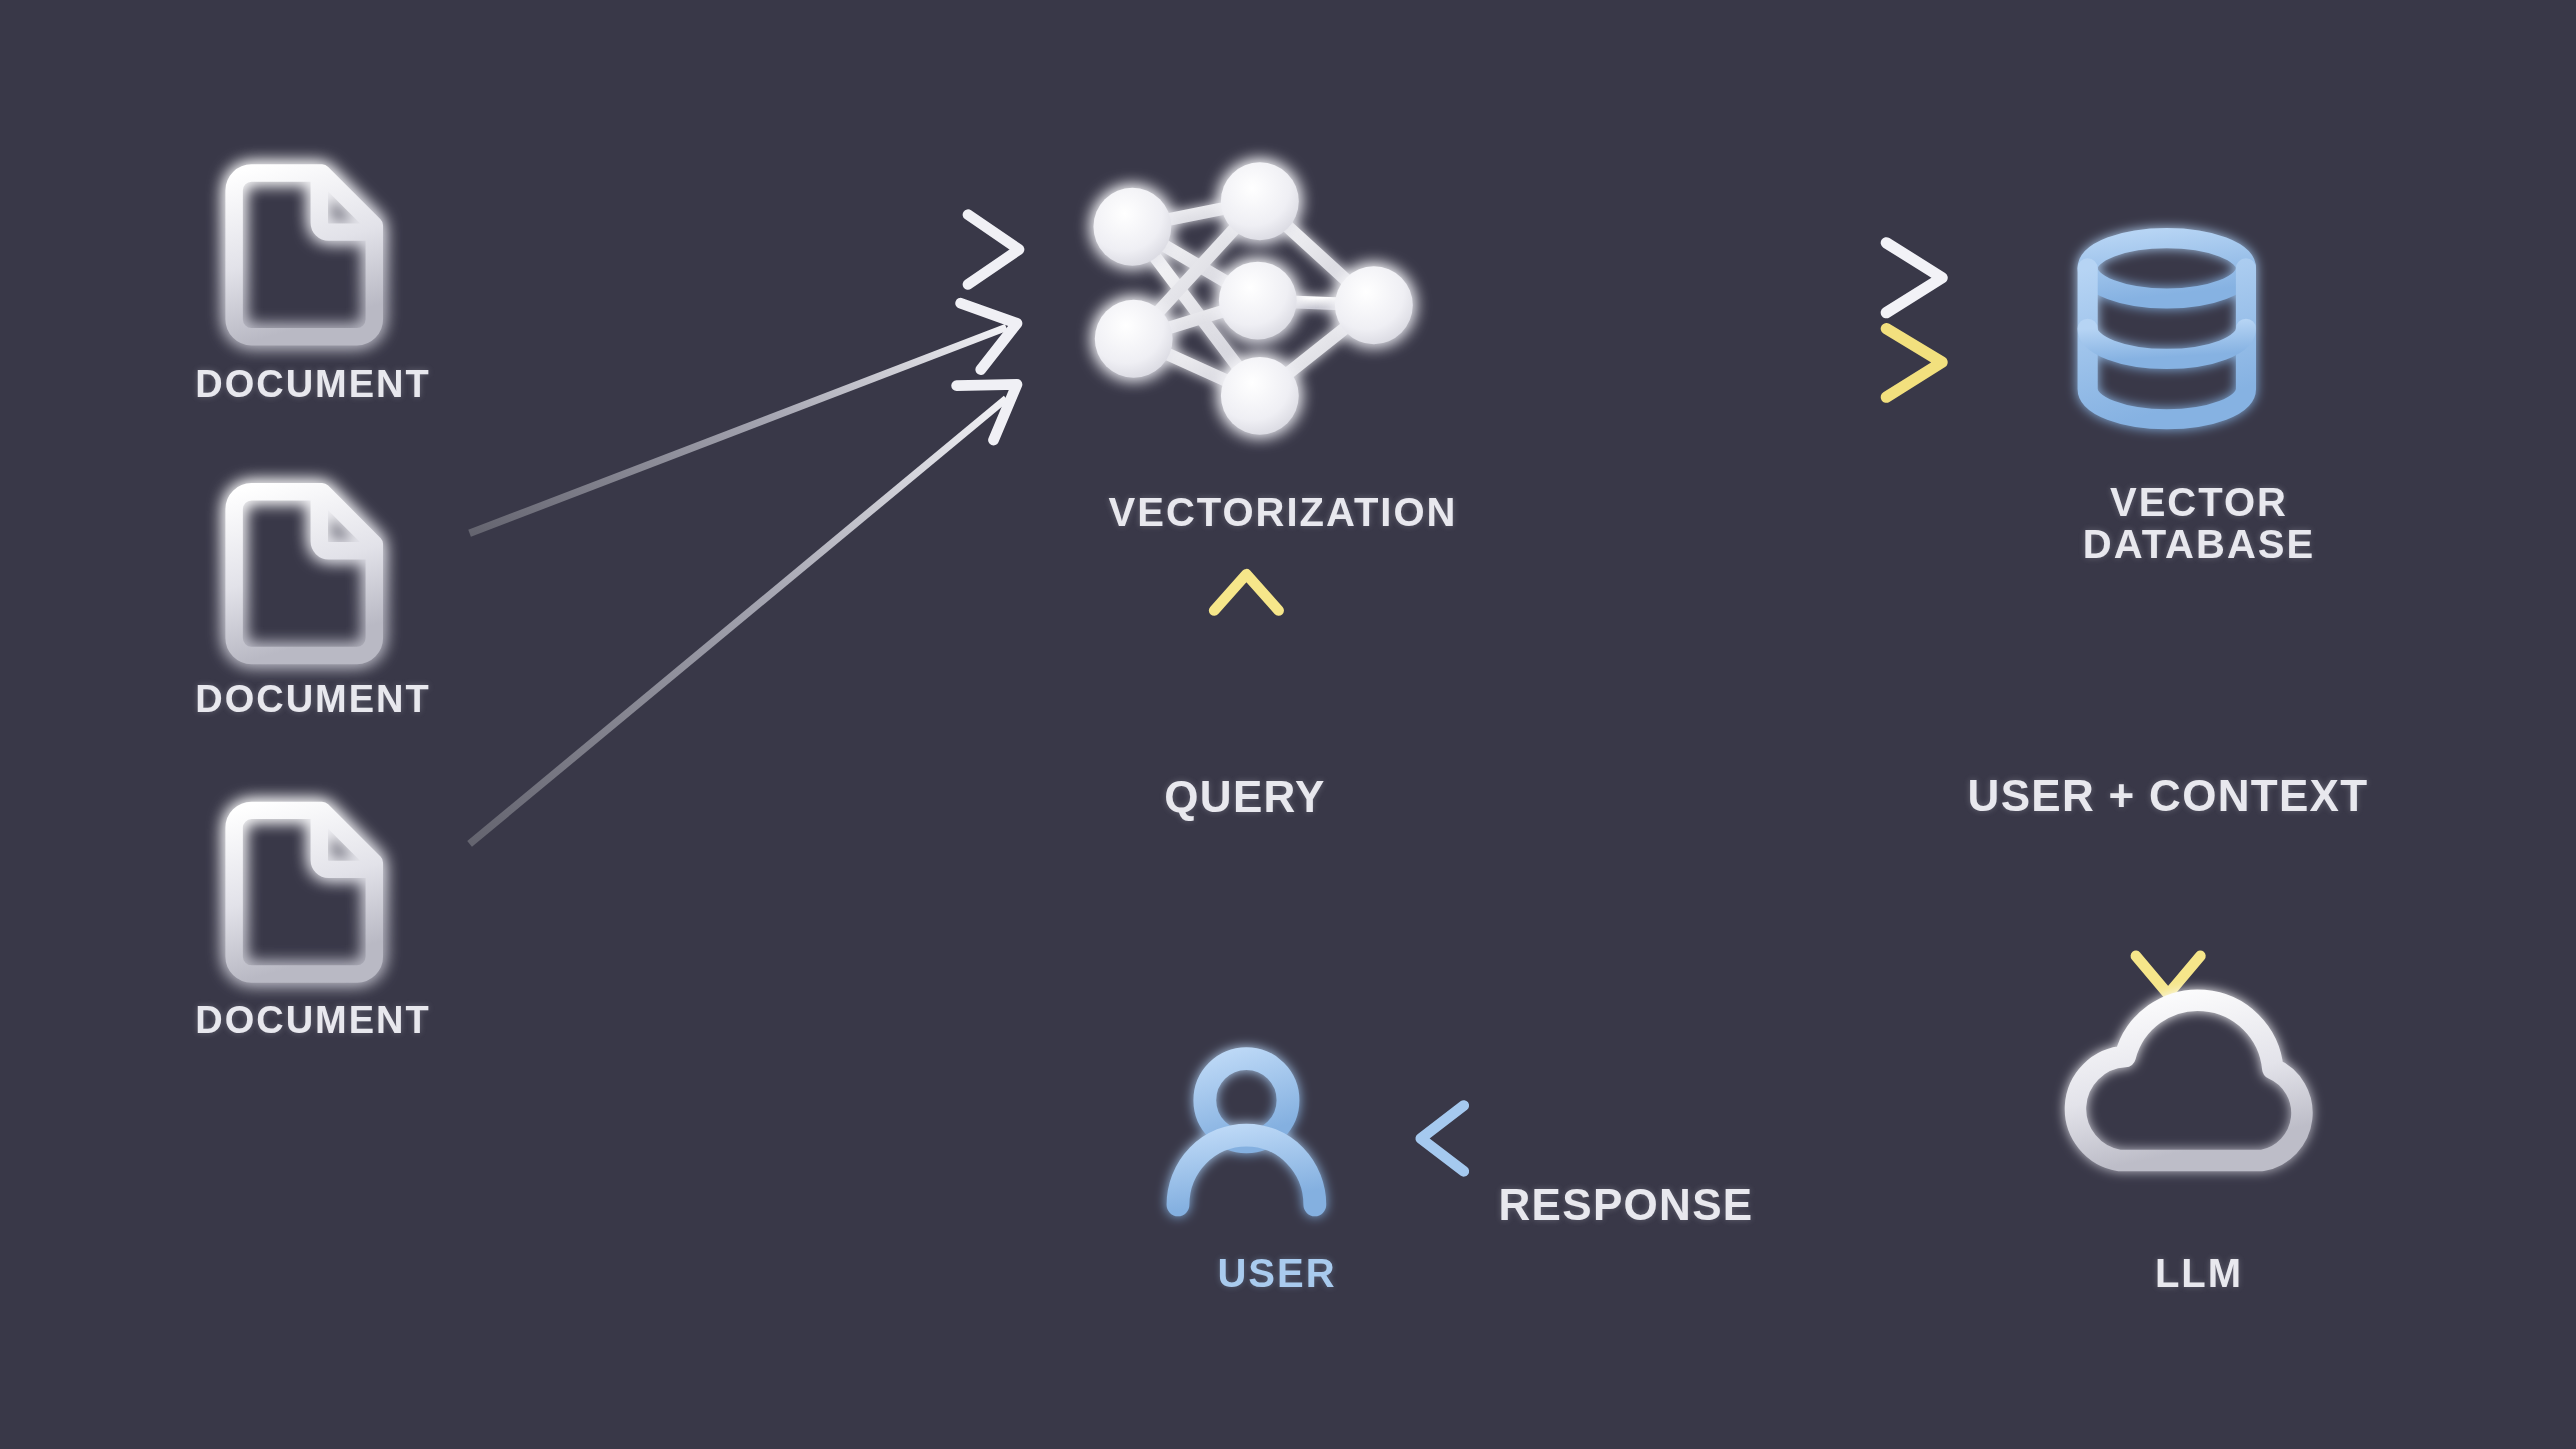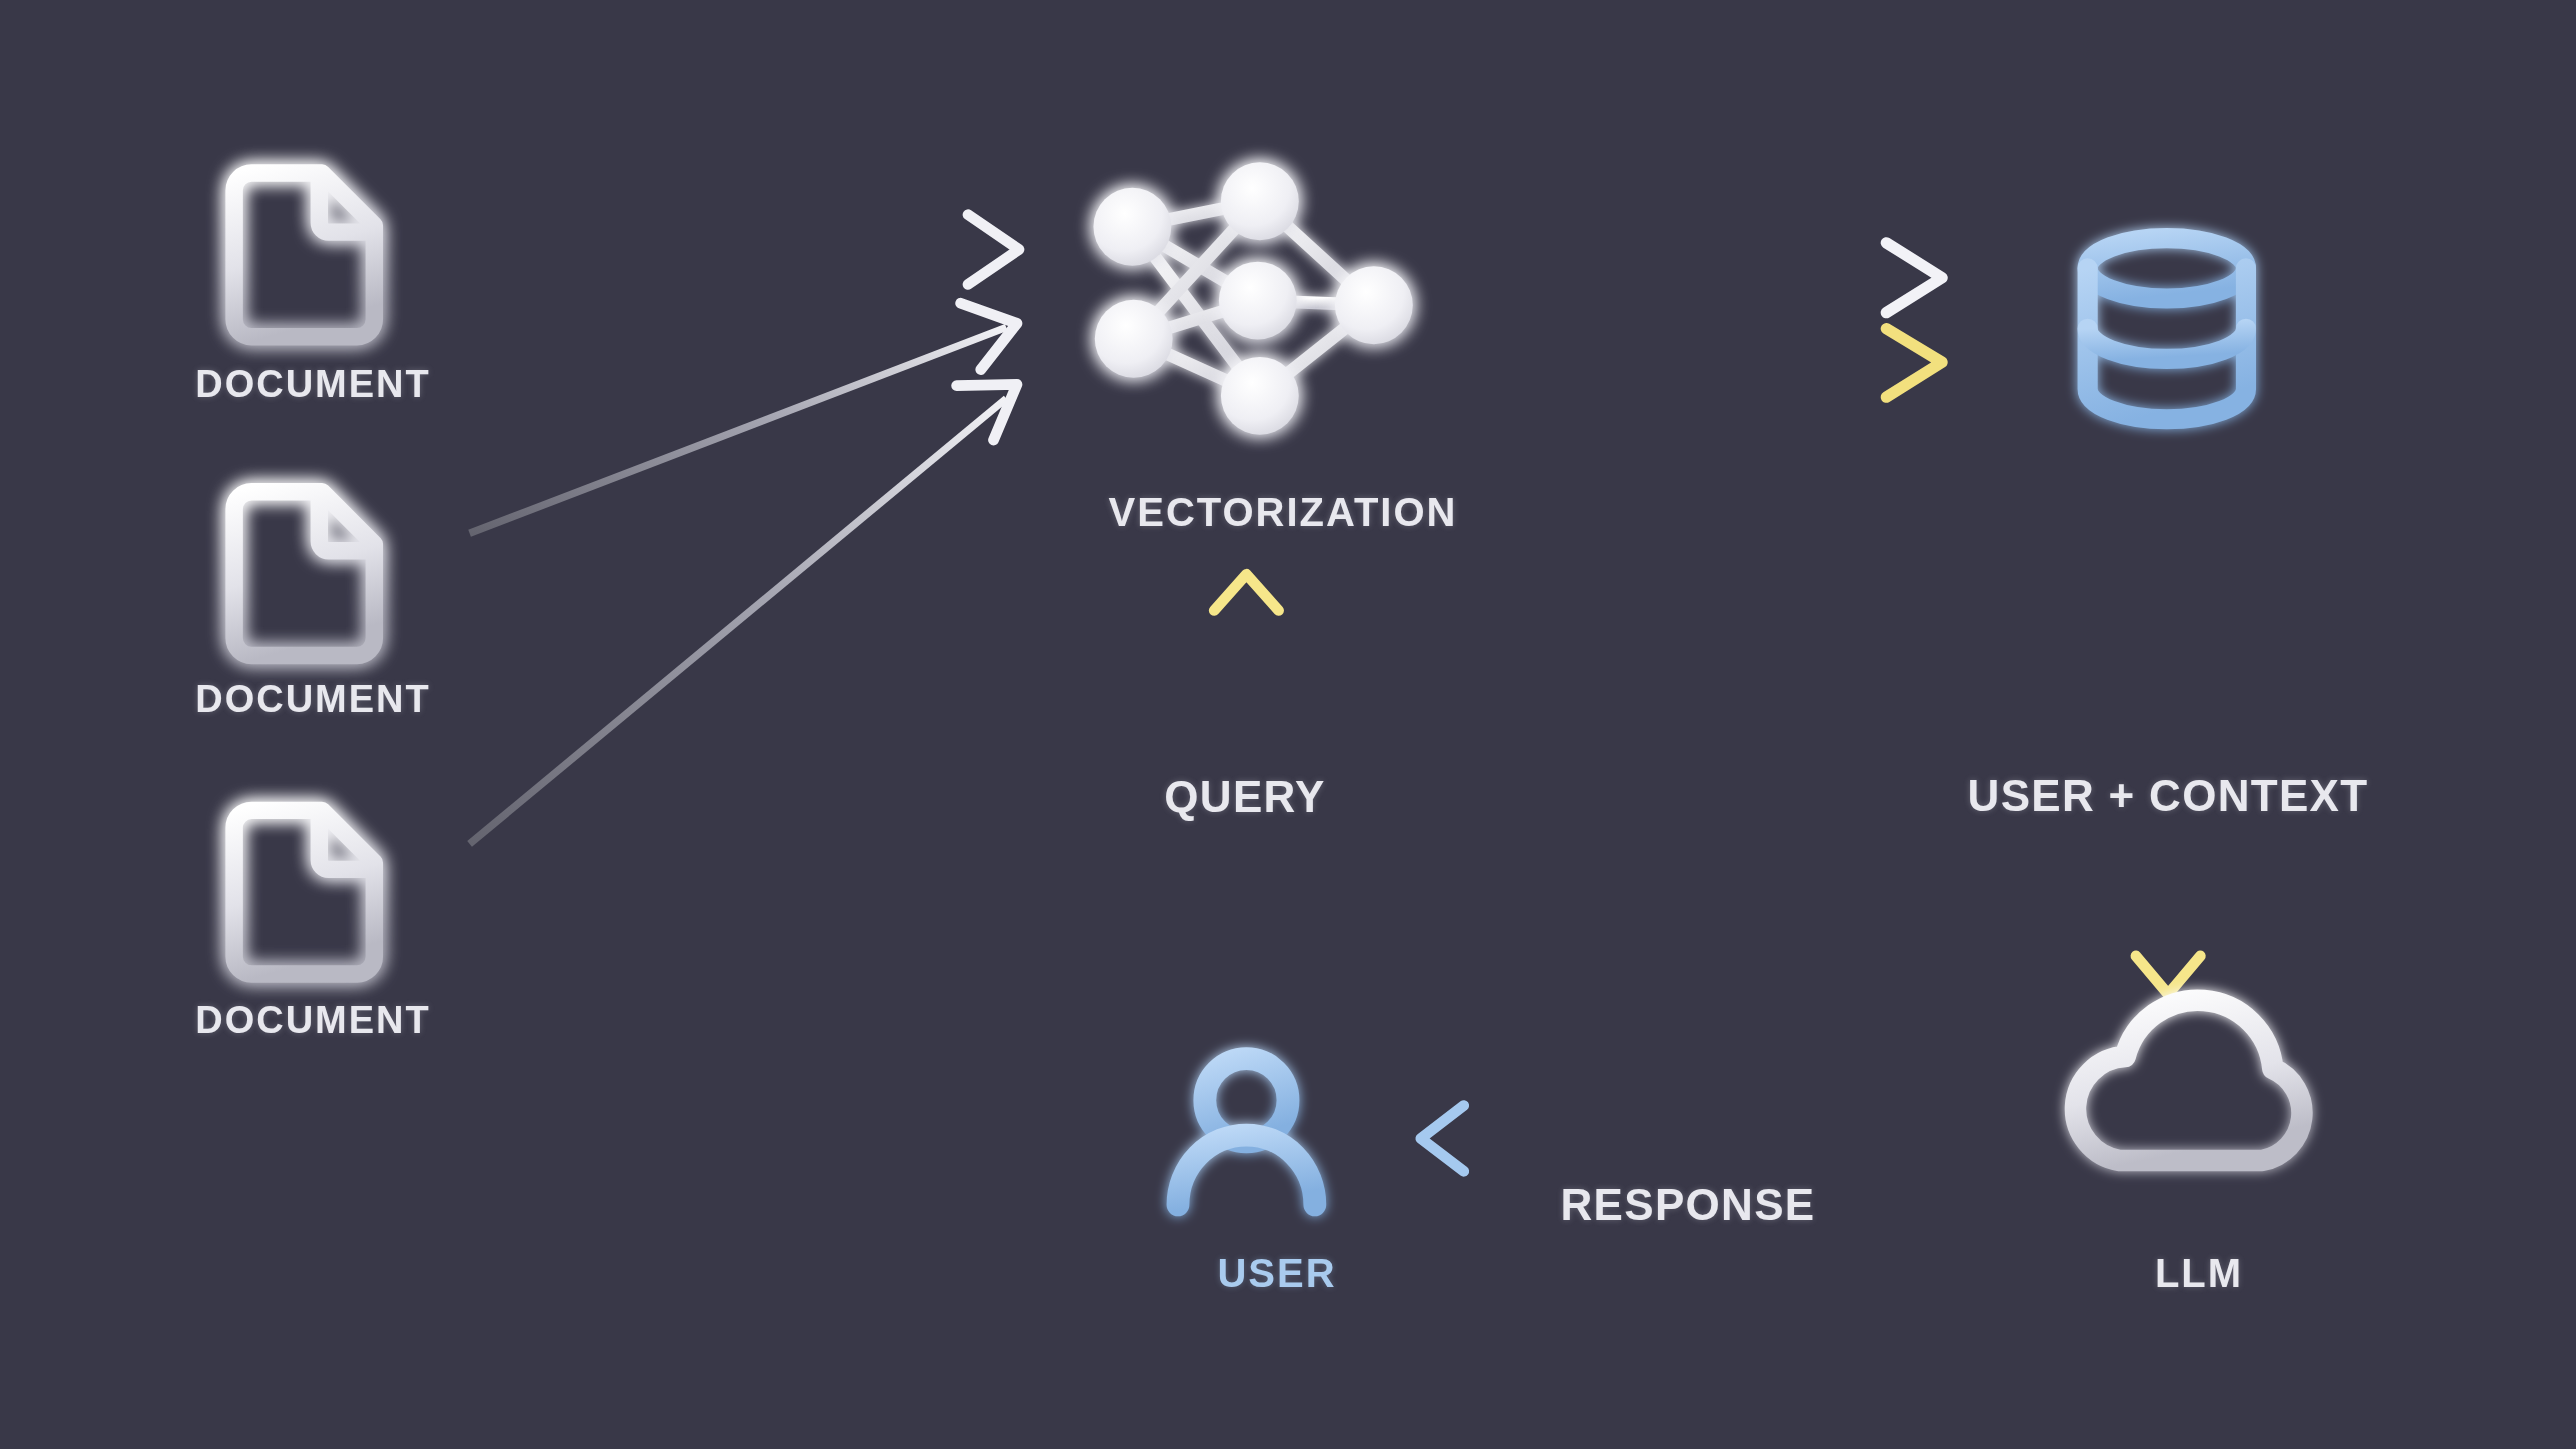--- a/index.html
+++ b/index.html
@@ -196,25 +196,29 @@
                a72 72 0 0 1 -16 137 z" fill="none" stroke="url(#gCloud)" stroke-width="32" stroke-linejoin="round" stroke-linecap="round"></path>
     </g>
   </svg>
 
   <div class="lbl lbl-white doc-lbl" style="left:313px;top:384px;">DOCUMENT</div>
   <div class="lbl lbl-white doc-lbl" style="left:313px;top:699px;">DOCUMENT</div>
   <div class="lbl lbl-white doc-lbl" style="left:313px;top:1020px;">DOCUMENT</div>
 
   <div class="lbl lbl-white node-lbl" style="left:1252px;top:512px;">VECTORIZATION</div>
 
+  <div class="lbl lbl-white node-lbl two" style="left:2168px;top:523px;">
+    <span>VECTOR</span><br>
+    <span>DATABASE</span>
+  </div>
 
   <div class="lbl lbl-blue node-lbl" style="left:1246px;top:1273px;">USER</div>
 
   <div class="lbl lbl-white node-lbl" style="left:2168px;top:1273px;">LLM</div>
 
   <div class="lbl lbl-white edge-lbl" style="left:1245px;top:797px;">QUERY</div>
 
   <div class="lbl lbl-white edge-lbl" style="left:2168px;top:796px;">USER + CONTEXT</div>
 
-  <div class="lbl lbl-white edge-lbl" style="left:1688px;top:1205px;">RESPONSE</div>
+  <div class="lbl lbl-white edge-lbl" style="left:1626px;top:1205px;">RESPONSE</div>
 
 </div>
 
 
 </body></html>

